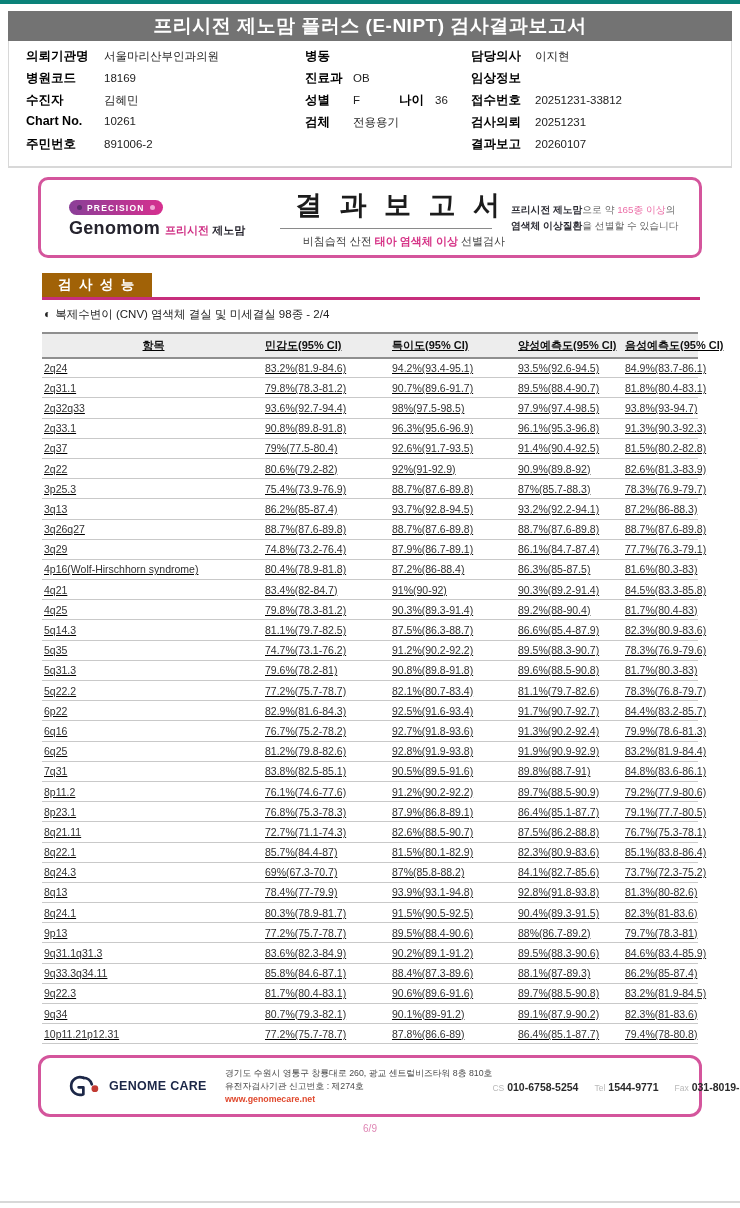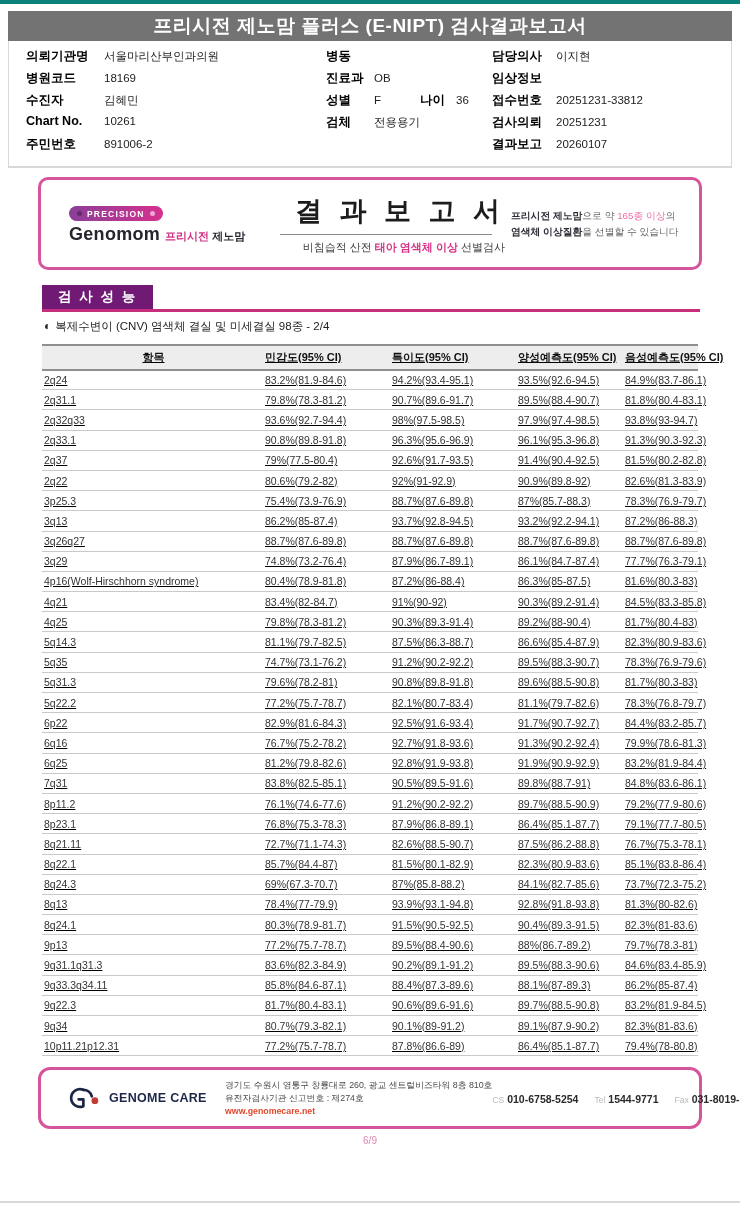--- a/index.html
+++ b/index.html
@@ -13,33 +13,33 @@
   .title-bar {
     margin:7px 8px 0; height:30px; line-height:30px; background:#737373;
     color:#fff; font-weight:bold; font-size:19px; text-align:center; letter-spacing:.5px;
   }
   
   .info-panel {
     margin:0 8px; display:flex; padding:7px 0 8px;
     border-left:1px solid #d8d8d8; border-right:1px solid #d8d8d8; border-bottom:2px solid #d8d8d8;
   }
   .info-col.c1 { width:296px; padding-left:17px; }
-  .info-col.c2 { width:166px;margin-left:21px; }
+  .info-col.c2 { width:166px; }
   .info-col.c3 { flex:1; }
   .info-row { display:flex; align-items:baseline; height:22px; }
   .info-row .lbl { font-weight:bold; font-size:12.5px; color:#000000; flex-shrink:0; }
   .c1 .lbl { width:78px; }
   .c2 .lbl { width:48px; }
   .c3 .lbl { width:64px; }
   .info-row .val { font-size:11.5px; color:#222; }
   .c2 .val { min-width:46px; }
   .lbl.lbl2 { width:36px !important; }
   
   .banner {
-    margin:9px 38px 0; height:93px; border:3px solid #d4559c; border-radius:10px;
+    margin:9px 38px 0; height:81px; border:3px solid #d4559c; border-radius:10px;
     display:flex; align-items:center; padding:0 18px 0 28px;
   }
   .banner-left { width:198px; }
   .badge {
     display:inline-flex; align-items:center; background:linear-gradient(90deg,#8a3f98,#d6308f);
     color:#fff; font-size:8.5px; font-weight:bold; letter-spacing:1.2px;
     padding:2.5px 8px; border-radius:9px;
   }
   .badge .dot { width:5px; height:5px; border-radius:50%; }
   .badge .dot.l { background:#5d2d6e; margin-right:5px; }
@@ -53,22 +53,22 @@
   .bc-title { font-size:27px; font-weight:bold; color:#1c1c1c; letter-spacing:5px; white-space:nowrap; }
   .bc-divider { width:212px; height:1px; background:#8a8a8a; margin:5px auto; }
   .bc-sub { font-size:11px; color:#3c3c3c; white-space:nowrap; }
   .bc-sub .hl { color:#d63487; font-weight:bold; }
   .banner-right { width:170px; font-size:9.8px; color:#666; line-height:1.55; }
   .banner-right b { color:#2b2b33; }
   .banner-right .pk { color:#ec6fa8; }
   
   .perf-head { margin:15px 40px 0 42px; border-bottom:3px solid #c72e7c; line-height:0; }
   .perf-label {
-    display:inline-block; background:#701a75; color:#fff; font-weight:bold;
-    font-size:13.5px; line-height:1; padding:5px 16px 5px; letter-spacing:2px;
+    display:inline-block; background:#a16207; color:#fff; font-weight:bold;
+    font-size:13.5px; line-height:1; padding:5px 16px 5px; letter-spacing:2px;font-family:Liberation Serif, serif;
   }
   .perf-sub { margin:7px 0 0 44px; font-size:11.5px; color:#222; }
   .perf-sub .bullet { font-size:12px; margin-right:4px; }
   
   .perf-table { margin:10px 42px 0; border-collapse:collapse; table-layout:fixed; width:656px;text-decoration:underline; }
   .perf-table th {
     background:#ededed; border-top:2px solid #8f8f8f; border-bottom:2px solid #8f8f8f;
     font-size:11px; color:#111; height:25px; text-align:left; white-space:nowrap;
     overflow:visible; padding:0; font-weight:bold;
   }

